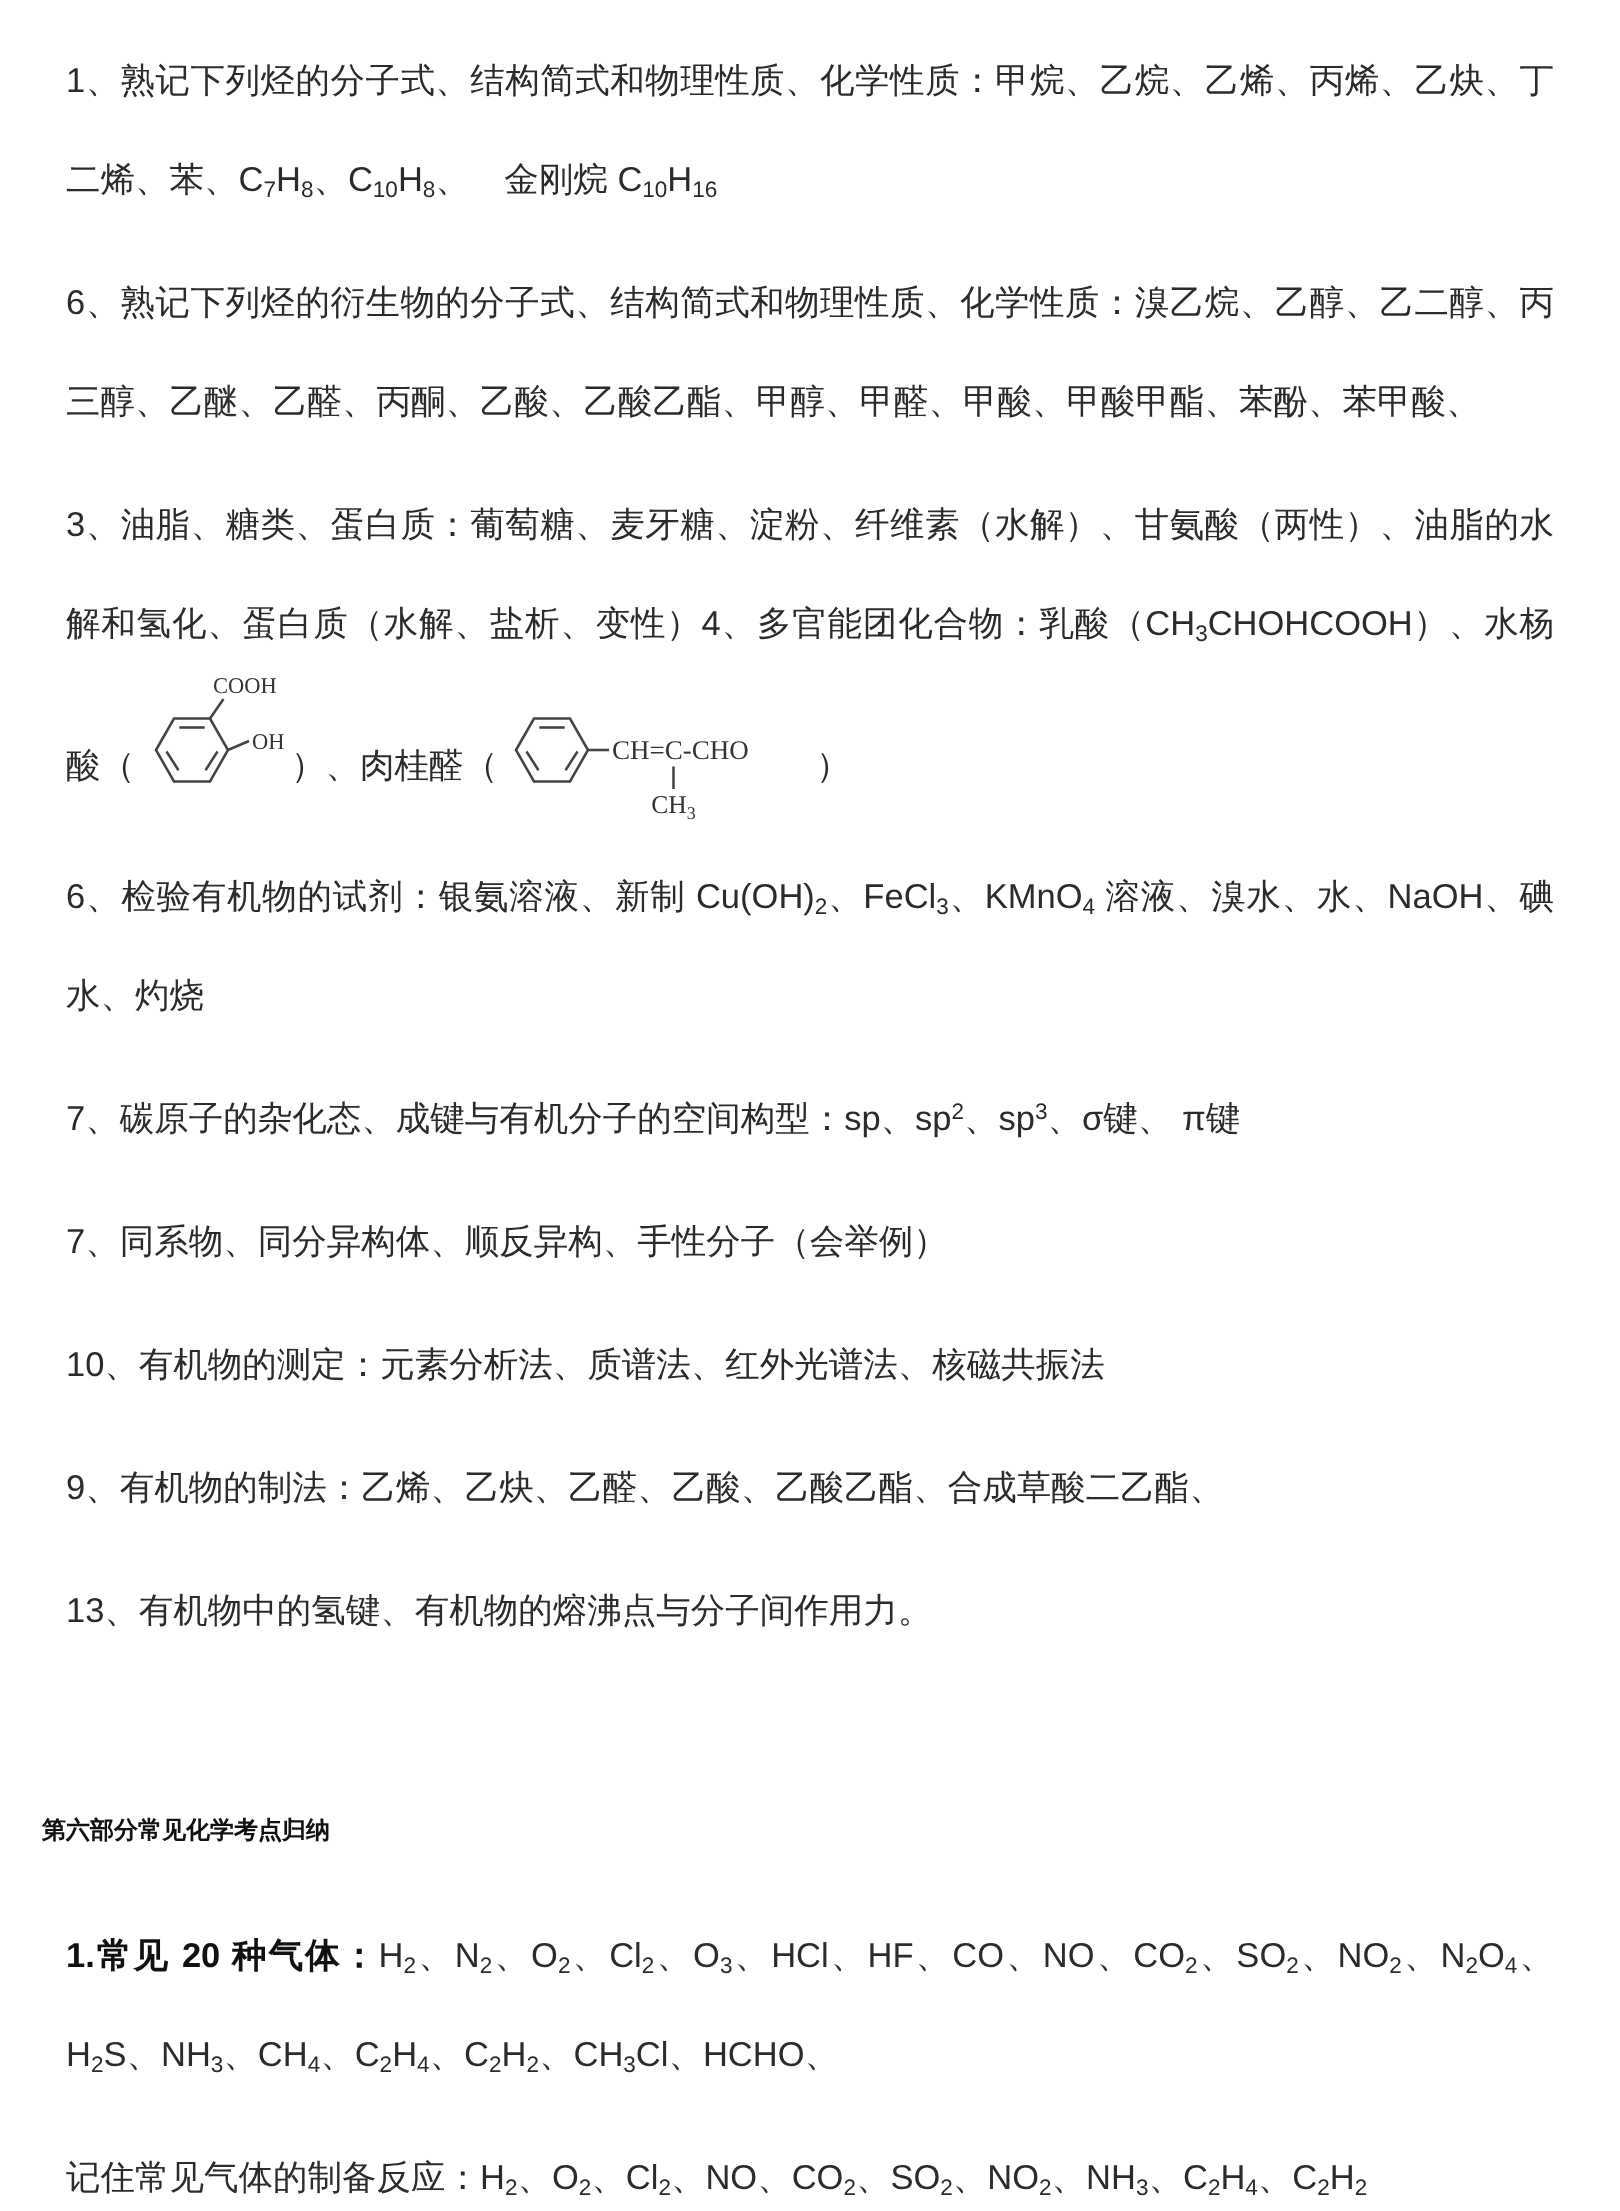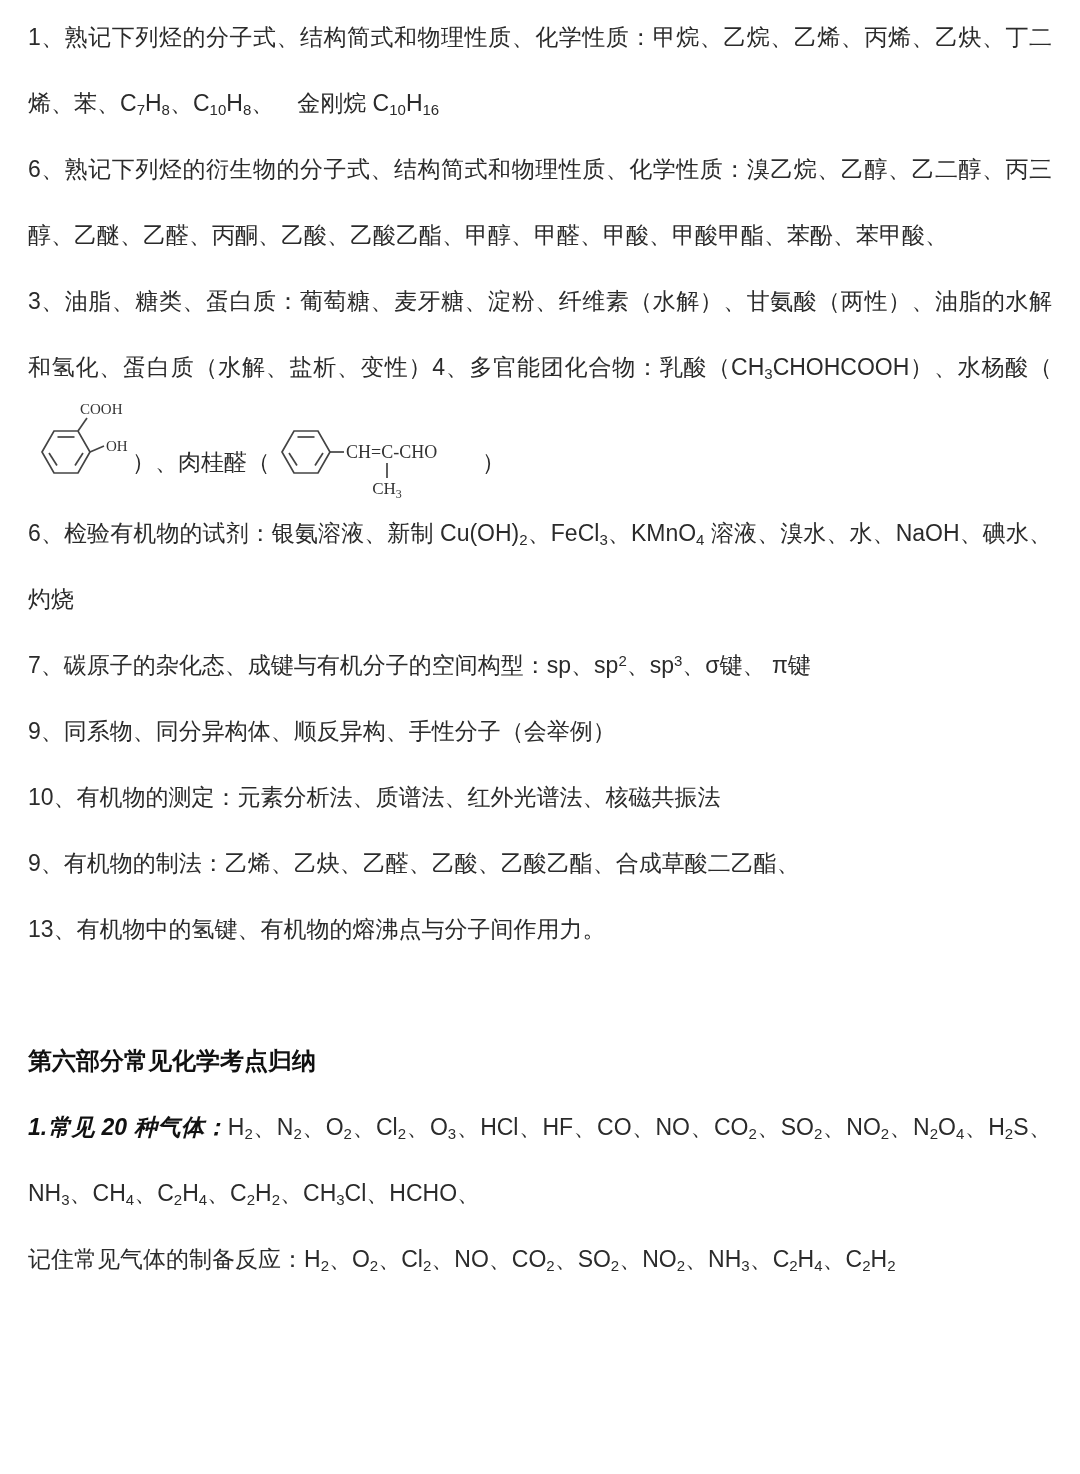--- a/index.html
+++ b/index.html
@@ -6,33 +6,33 @@
   html, body { margin: 0; padding: 0; }
   body {
     width: 1080px; height: 1474px;
     background: var(--bg, #ffffff);
     color: var(--fg, #2b2b2b);
     font-family: "Liberation Sans", "DejaVu Sans", sans-serif;
     overflow: hidden;
   }
   .doc { padding: 4px 28px 0 28px; }
   p.line {
-    margin: 0;
+    margin: 16px;
     font-size: 23px;
     line-height: 66px;
     text-align: justify;
     color: var(--fg, #2b2b2b);
   }
   sub, sup { font-size: 15px; line-height: 0; position: relative; vertical-align: baseline; }
   sub { top: 0.24em; }
   sup { top: -0.48em; }
-  b { font-weight: 700; color: var(--hd, #111111); font-style: italic; }
+  b { font-weight: 700; color: var(--hd, #111111); }
   h2.heading {
     margin: 0;
-    font-size: 24px;
+    font-size: 16px;
     line-height: 66px;
     font-weight: 700;
     color: var(--hd, #111111);
   }
   .spacer { height: 66px; }
   .chem-wrap { display: inline-block; line-height: 0; }
   .v-sal { vertical-align: -16px; }
   .v-cin { vertical-align: -30px; }
   svg.chem line, svg.chem polygon { stroke: var(--st, #444444); stroke-width: 1.7; fill: none; }
   svg.chem text { fill: #333; font-family: "Liberation Serif", "DejaVu Serif", serif; }
@@ -57,21 +57,21 @@
           <line x1="27.5" y1="37" x2="44.5" y2="37"></line>
           <line x1="53" y1="53" x2="45" y2="65.5"></line>
           <line x1="27" y1="65.5" x2="19" y2="53"></line>
           <line x1="60" y1="52" x2="74" y2="52"></line>
           <text x="76" y="58" font-size="18">CH=C-CHO</text>
           <line x1="117" y1="63" x2="117" y2="78"></line>
           <text x="117" y="94" font-size="17" text-anchor="middle">CH<tspan dy="4" font-size="12">3</tspan></text>
         </svg></span>）</p>
   <p class="line">6、检验有机物的试剂：银氨溶液、新制 Cu(OH)<sub>2</sub>、FeCl<sub>3</sub>、KMnO<sub>4</sub> 溶液、溴水、水、NaOH、碘水、灼烧</p>
   <p class="line">7、碳原子的杂化态、成键与有机分子的空间构型：sp、sp<sup>2</sup>、sp<sup>3</sup>、σ键、 π键</p>
-  <p class="line">9、同系物、同分异构体、顺反异构、手性分子（会举例）</p>
+  <p class="line">7、同系物、同分异构体、顺反异构、手性分子（会举例）</p>
   <p class="line">10、有机物的测定：元素分析法、质谱法、红外光谱法、核磁共振法</p>
   <p class="line">9、有机物的制法：乙烯、乙炔、乙醛、乙酸、乙酸乙酯、合成草酸二乙酯、</p>
   <p class="line">13、有机物中的氢键、有机物的熔沸点与分子间作用力。</p>
   <div class="spacer"></div>
   <h2 class="heading">第六部分常见化学考点归纳</h2>
   <p class="line"><b>1.常见 20 种气体：</b>H<sub>2</sub>、N<sub>2</sub>、O<sub>2</sub>、Cl<sub>2</sub>、O<sub>3</sub>、HCl、HF、CO、NO、CO<sub>2</sub>、SO<sub>2</sub>、NO<sub>2</sub>、N<sub>2</sub>O<sub>4</sub>、H<sub>2</sub>S、NH<sub>3</sub>、CH<sub>4</sub>、C<sub>2</sub>H<sub>4</sub>、C<sub>2</sub>H<sub>2</sub>、CH<sub>3</sub>Cl、HCHO、</p>
   <p class="line">记住常见气体的制备反应：H<sub>2</sub>、O<sub>2</sub>、Cl<sub>2</sub>、NO、CO<sub>2</sub>、SO<sub>2</sub>、NO<sub>2</sub>、NH<sub>3</sub>、C<sub>2</sub>H<sub>4</sub>、C<sub>2</sub>H<sub>2</sub></p>
 </div>
 
 </body></html>

